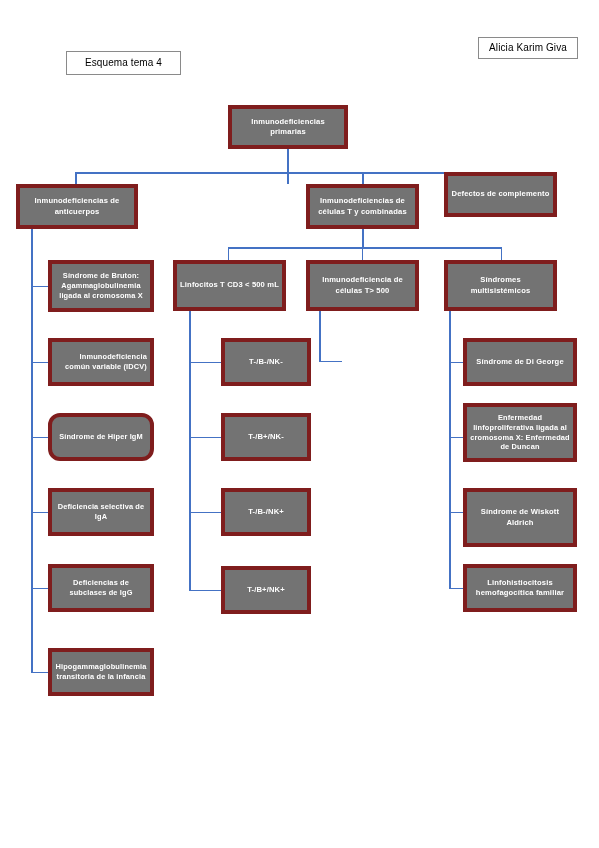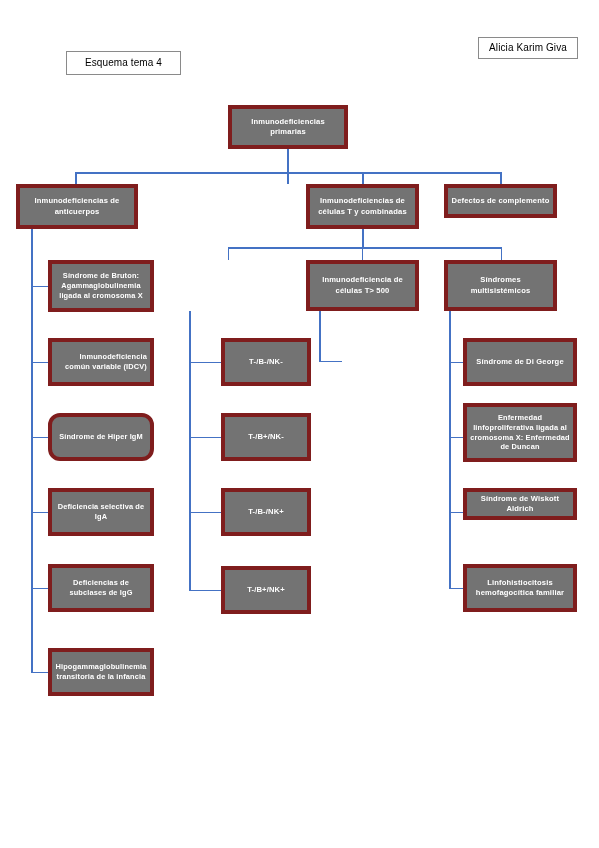--- a/index.html
+++ b/index.html
@@ -104,36 +104,37 @@
   <div class="conn v" style="left:449px; top:311px; width:2px; height:278px;"></div>
   <div class="conn h" style="left:449px; top:362px; width:14px; height:1px;"></div>
   <div class="conn h" style="left:449px; top:437px; width:14px; height:1px;"></div>
   <div class="conn h" style="left:449px; top:512px; width:14px; height:1px;"></div>
   <div class="conn h" style="left:449px; top:588px; width:14px; height:1px;"></div>
 
   <div class="node lg" style="left:228px; top:105px; width:120px; height:44px;">Inmunodeficiencias primarias</div>
 
   <div class="node lg" style="left:16px; top:184px; width:122px; height:45px;">Inmunodeficiencias de anticuerpos</div>
   <div class="node lg" style="left:306px; top:184px; width:113px; height:45px;">Inmunodeficiencias de células T y combinadas</div>
-  <div class="node lg" style="left:444px; top:184px; width:113px; height:34px;">Defectos de complemento</div>
+  <div class="node lg" style="left:444px; top:172px; width:113px; height:45px;">Defectos de complemento</div>
 
   <div class="node" style="left:48px; top:260px; width:106px; height:52px;">Síndrome de Bruton: Agammaglobulinemia ligada al cromosoma X</div>
   <div class="node" style="left:48px; top:338px; width:106px; height:48px;text-align:right;">Inmunodeficiencia común variable (IDCV)</div>
   <div class="node" style="left:48px; top:413px; width:106px; height:48px;border-radius:12px;">Síndrome de Hiper IgM</div>
   <div class="node" style="left:48px; top:488px; width:106px; height:48px;">Deficiencia selectiva de IgA</div>
   <div class="node" style="left:48px; top:564px; width:106px; height:48px;">Deficiencias de subclases de IgG</div>
   <div class="node" style="left:48px; top:648px; width:106px; height:48px;">Hipogammaglobulinemia transitoria de la infancia</div>
 
+  <div class="node lg nowrap" style="left:173px; top:260px; width:113px; height:51px;">Linfocitos T CD3 &lt; 500 mL</div>
   <div class="node lg" style="left:306px; top:260px; width:113px; height:51px;">Inmunodeficiencia de células T&gt; 500</div>
   <div class="node lg" style="left:444px; top:260px; width:113px; height:51px;">Síndromes multisistémicos</div>
 
   <div class="node lg" style="left:221px; top:338px; width:90px; height:48px;">T-/B-/NK-</div>
   <div class="node lg" style="left:221px; top:413px; width:90px; height:48px;">T-/B+/NK-</div>
   <div class="node lg" style="left:221px; top:488px; width:90px; height:48px;">T-/B-/NK+</div>
   <div class="node lg" style="left:221px; top:566px; width:90px; height:48px;">T-/B+/NK+</div>
 
 
   <div class="node lg" style="left:463px; top:338px; width:114px; height:48px;">Síndrome de Di George</div>
   <div class="node" style="left:463px; top:403px; width:114px; height:59px;">Enfermedad linfoproliferativa ligada al cromosoma X: Enfermedad de Duncan</div>
-  <div class="node lg" style="left:463px; top:488px; width:114px; height:32px;text-align:center;">Síndrome de Wiskott Aldrich</div>
+  <div class="node lg" style="left:463px; top:488px; width:114px; height:59px;text-align:center;">Síndrome de Wiskott Aldrich</div>
   <div class="node lg" style="left:463px; top:564px; width:114px; height:48px;">Linfohistiocitosis hemofagocítica familiar</div>
 
 </div>
 
 </body></html>

